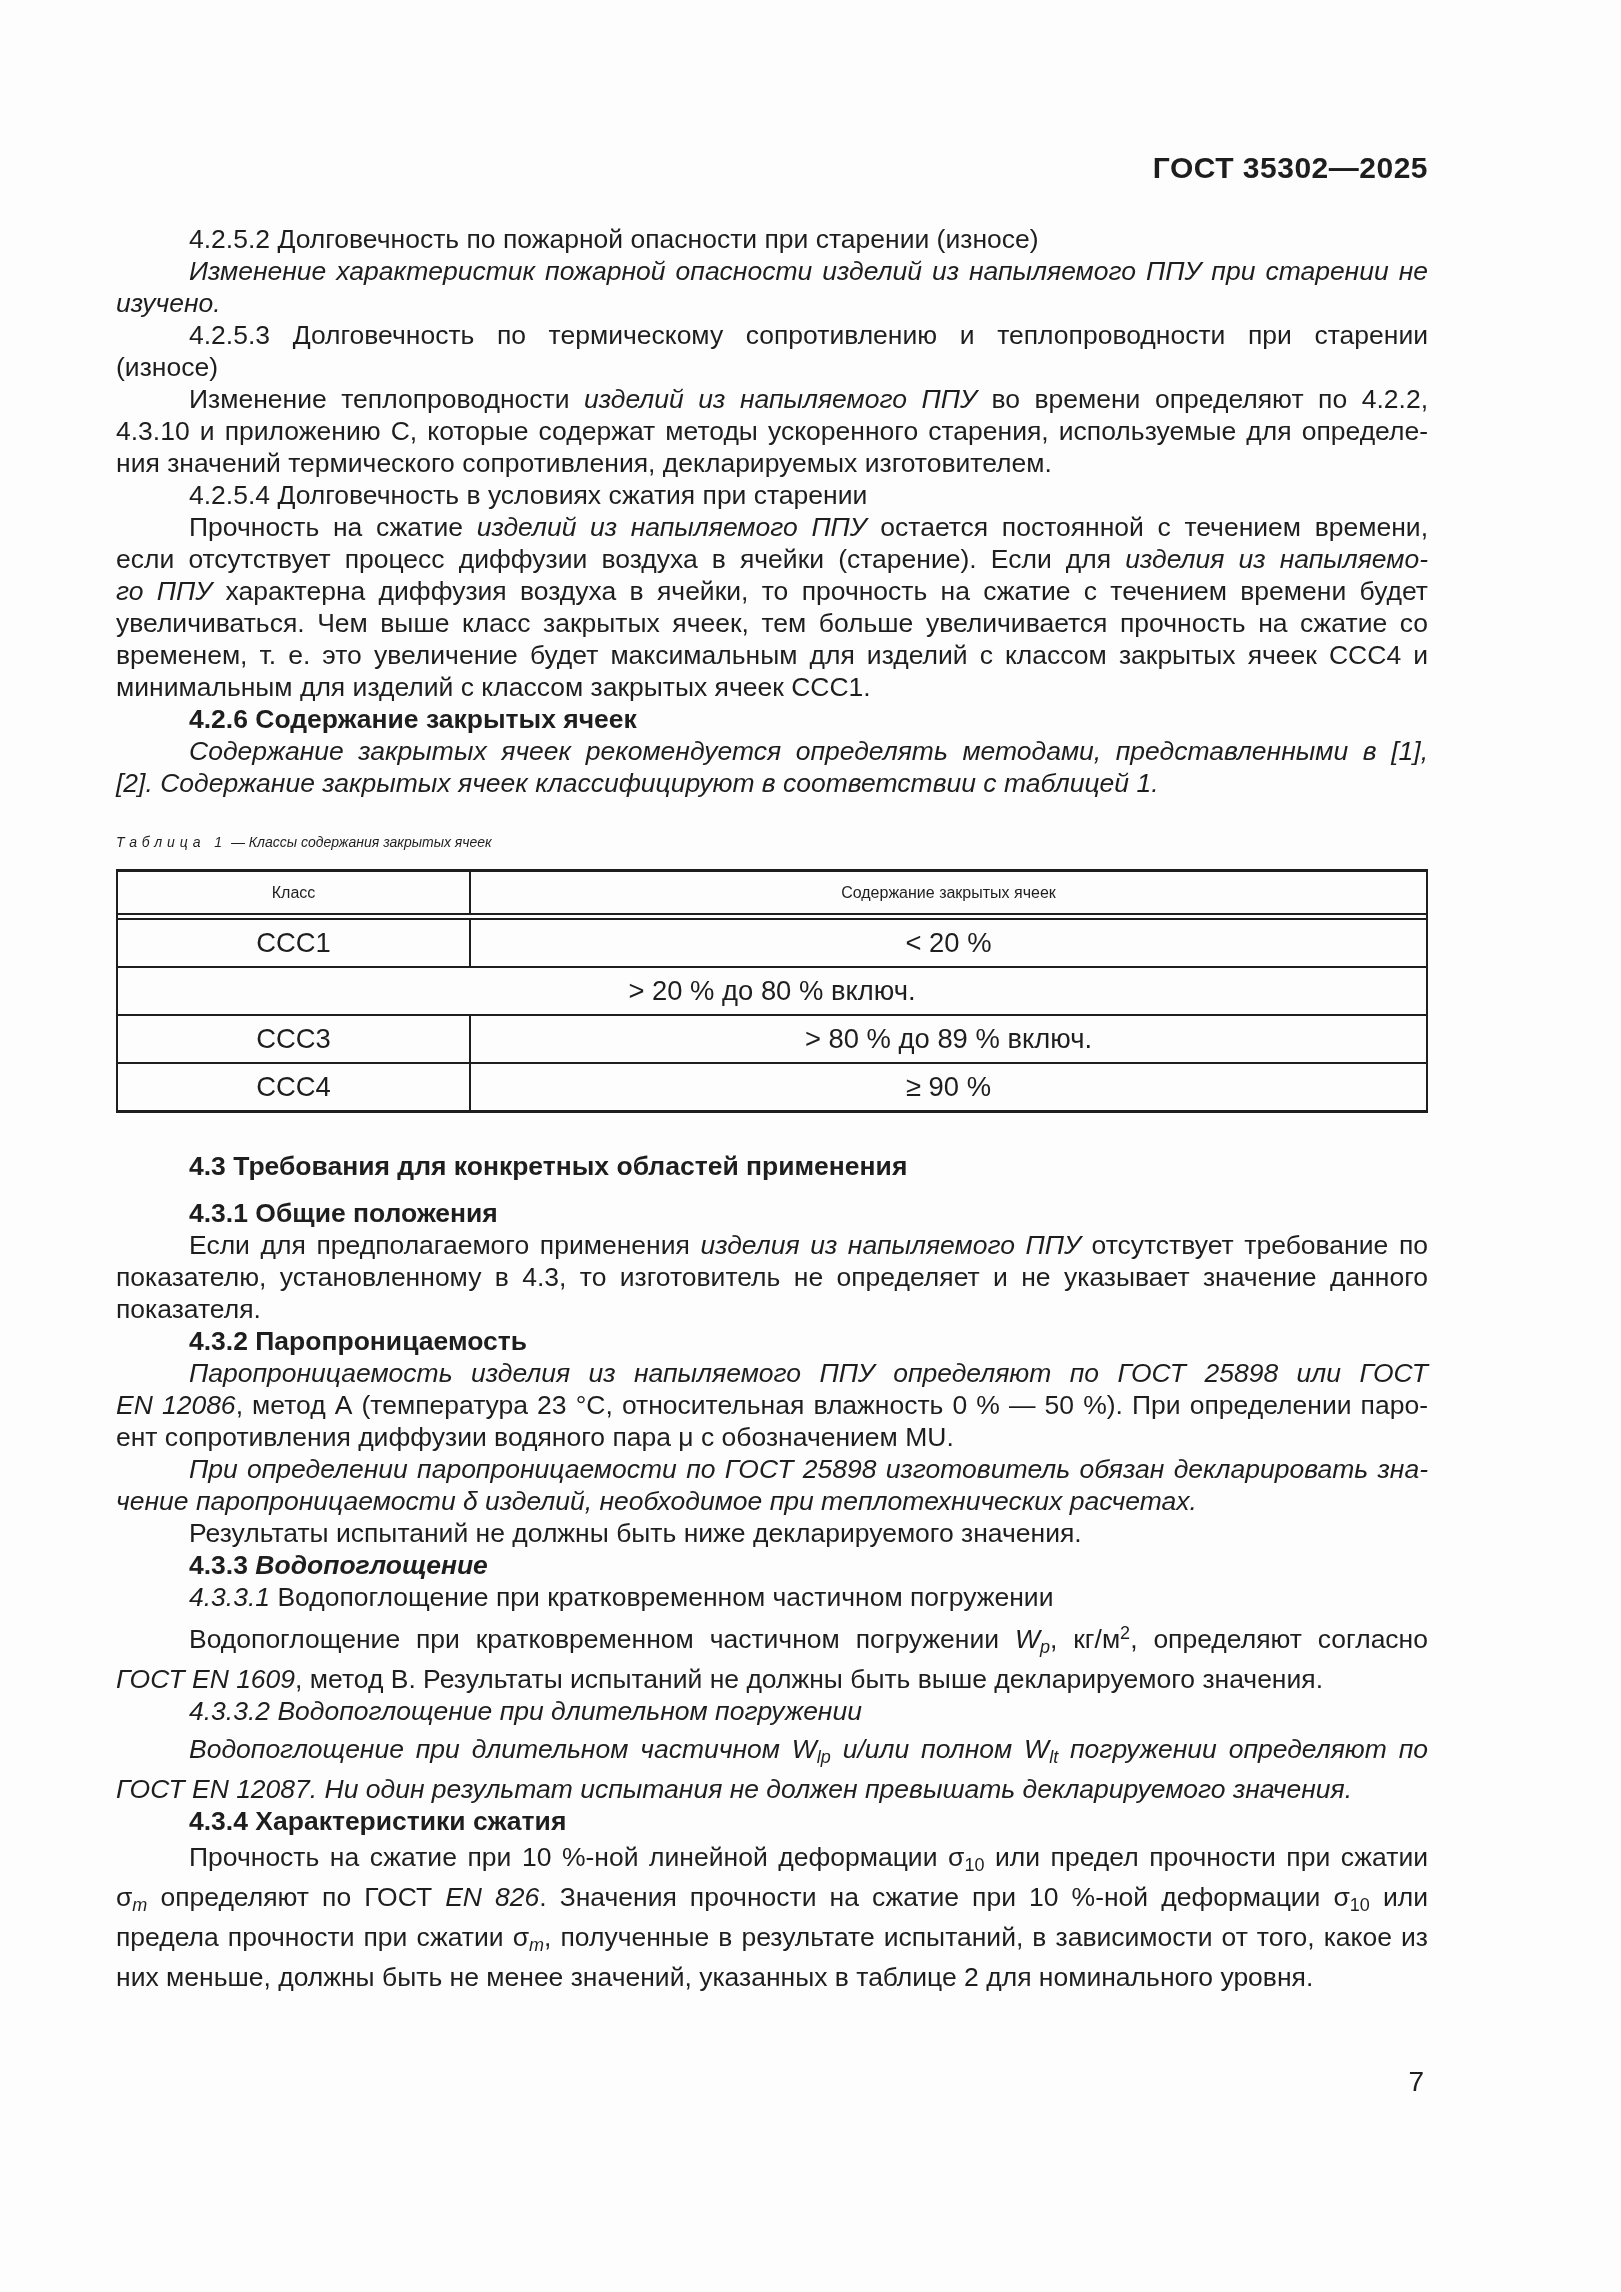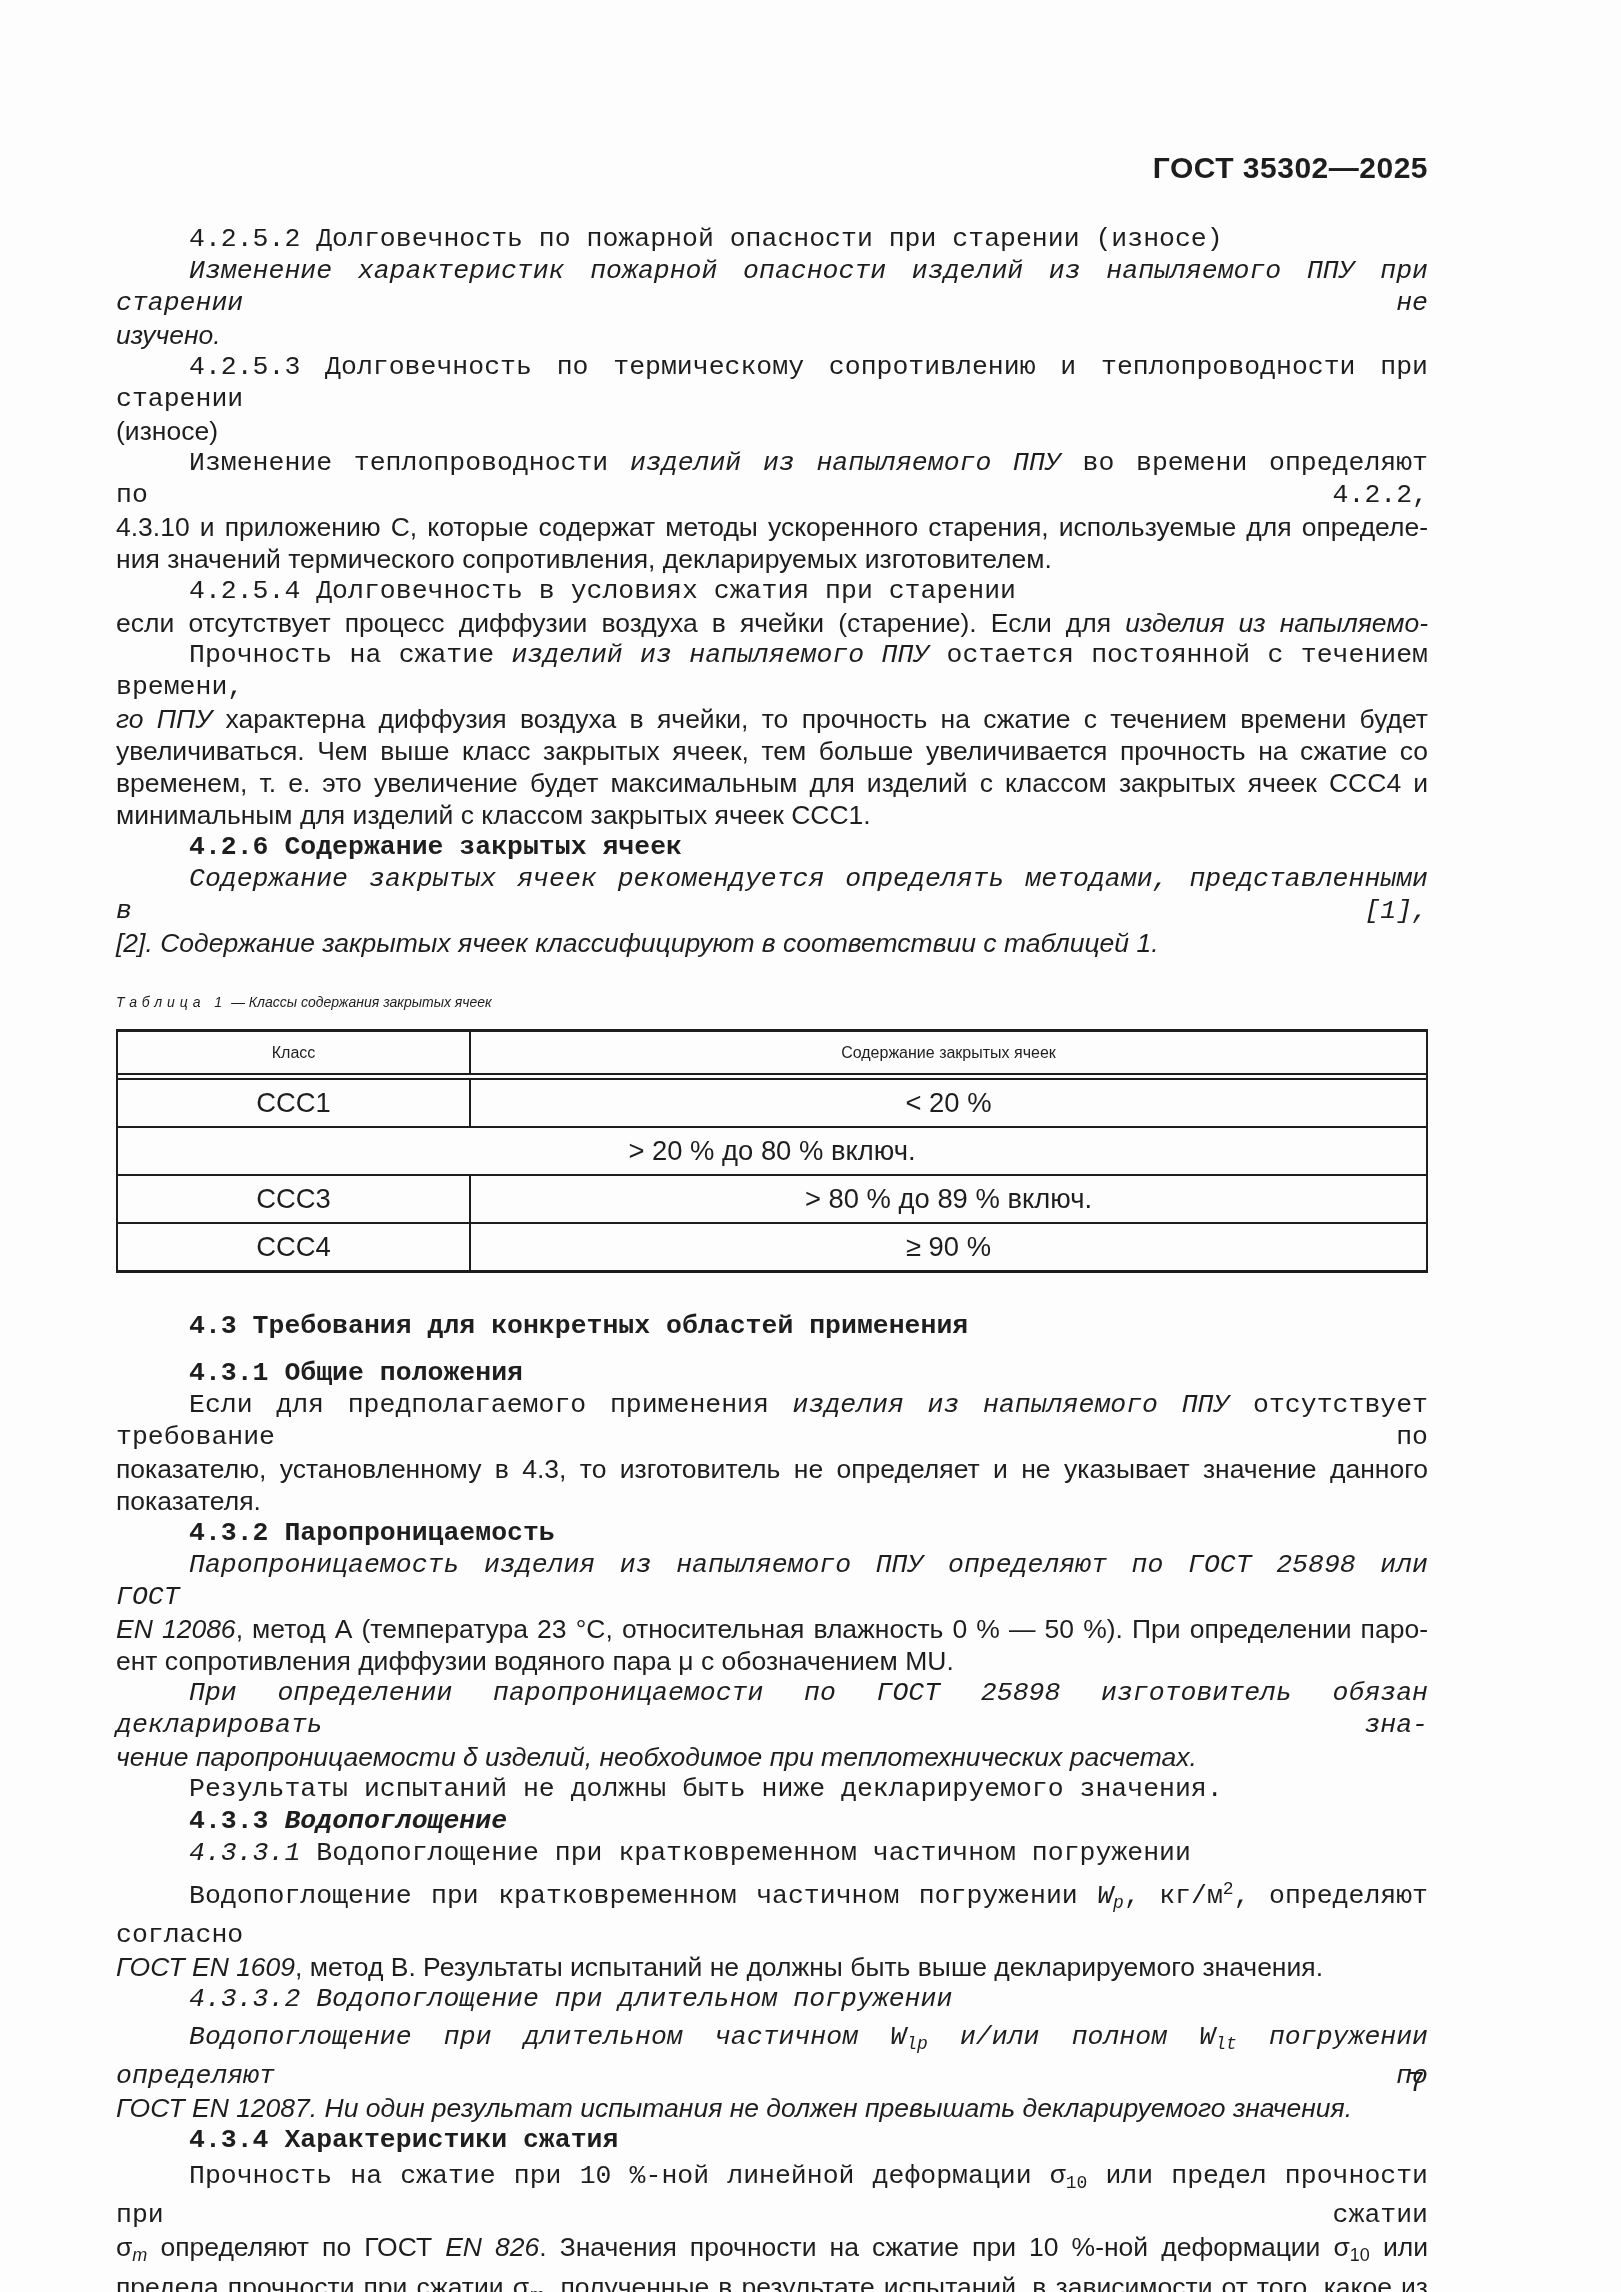--- a/index.html
+++ b/index.html
@@ -13,21 +13,21 @@
   }
   .content{position:absolute;left:116px;top:0;width:1312px;height:100%;}
   .running-header{
     position:absolute;top:151px;right:0;
     font-size:30px;font-weight:bold;letter-spacing:0.5px;
   }
   .docbody{padding-top:223px;font-size:26.5px;line-height:32px;}
   .para{margin:0;}
   .line{text-align:justify;text-align-last:justify;}
   .line.last{text-align-last:left;}
-  .line.first{text-indent:73px;font-family:Liberation Mono, monospace;}
+  .line.first{text-indent:73px;}
   .r-i{font-style:italic;}
   .r-b{font-weight:bold;}
   .r-bi{font-weight:bold;font-style:italic;}
   .r-sub{font-size:68%;vertical-align:-0.28em;}
   .r-isub{font-size:68%;vertical-align:-0.28em;font-style:italic;}
   .r-sup{font-size:68%;vertical-align:0.5em;}
   .r-sp{letter-spacing:4.9px;}
   .caption{font-size:14px;line-height:32px;font-style:italic;}
   .mt-cap{margin-top:27.4px;}
   .mt-tbl{margin-top:10.8px;}
@@ -77,22 +77,22 @@
         </div>
         <div class="para">
           <div class="line first"><span>Изменение теплопроводности </span><span class="r-i">изделий из напыляемого ППУ</span><span> во времени определяют по 4.2.2,</span></div>
           <div class="line"><span>4.3.10 и приложению С, которые содержат методы ускоренного старения, используемые для определе-</span></div>
           <div class="line last"><span>ния значений термического сопротивления, декларируемых изготовителем.</span></div>
         </div>
         <div class="para">
           <div class="line first last"><span>4.2.5.4 Долговечность в условиях сжатия при старении</span></div>
         </div>
         <div class="para">
+          <div class="line first"><span>Прочность на сжатие </span><span class="r-i">изделий из напыляемого ППУ</span><span> остается постоянной с течением времени,</span></div>
           <div class="line"><span>если отсутствует процесс диффузии воздуха в ячейки (старение). Если для </span><span class="r-i">изделия из напыляемо-</span></div>
-          <div class="line first"><span>Прочность на сжатие </span><span class="r-i">изделий из напыляемого ППУ</span><span> остается постоянной с течением времени,</span></div>
           <div class="line"><span class="r-i">го ППУ</span><span> характерна диффузия воздуха в ячейки, то прочность на сжатие с течением времени будет</span></div>
           <div class="line"><span>увеличиваться. Чем выше класс закрытых ячеек, тем больше увеличивается прочность на сжатие со</span></div>
           <div class="line"><span>временем, т. е. это увеличение будет максимальным для изделий с классом закрытых ячеек ССС4 и</span></div>
           <div class="line last"><span>минимальным для изделий с классом закрытых ячеек ССС1.</span></div>
         </div>
         <div class="para">
           <div class="line first last"><span class="r-b">4.2.6 Содержание закрытых ячеек</span></div>
         </div>
         <div class="para">
           <div class="line first"><span class="r-i">Содержание закрытых ячеек рекомендуется определять методами, представленными в [1],</span></div>

